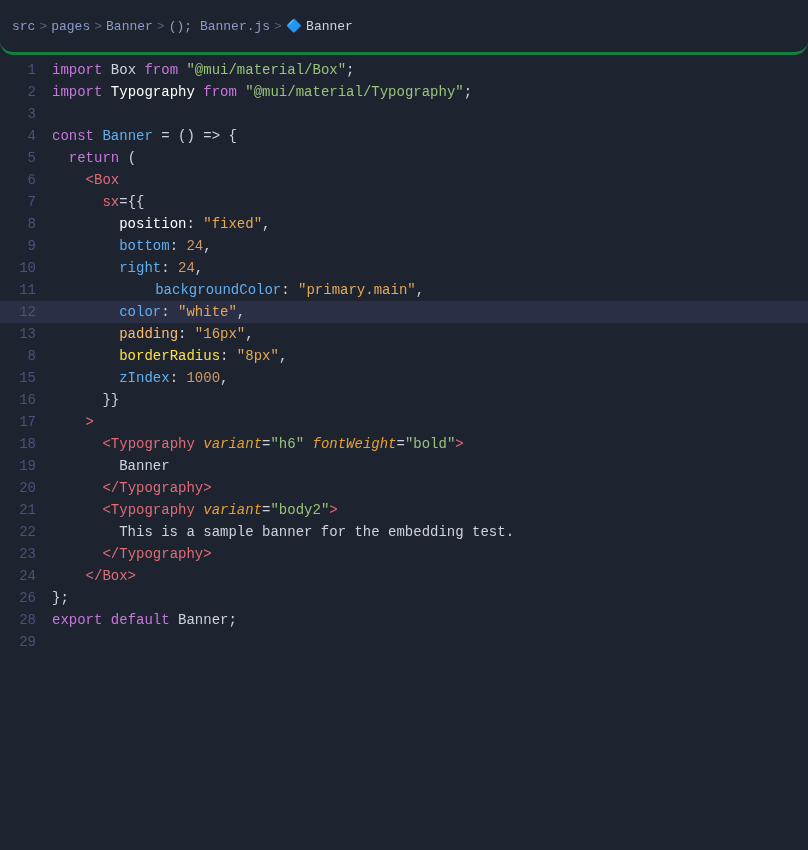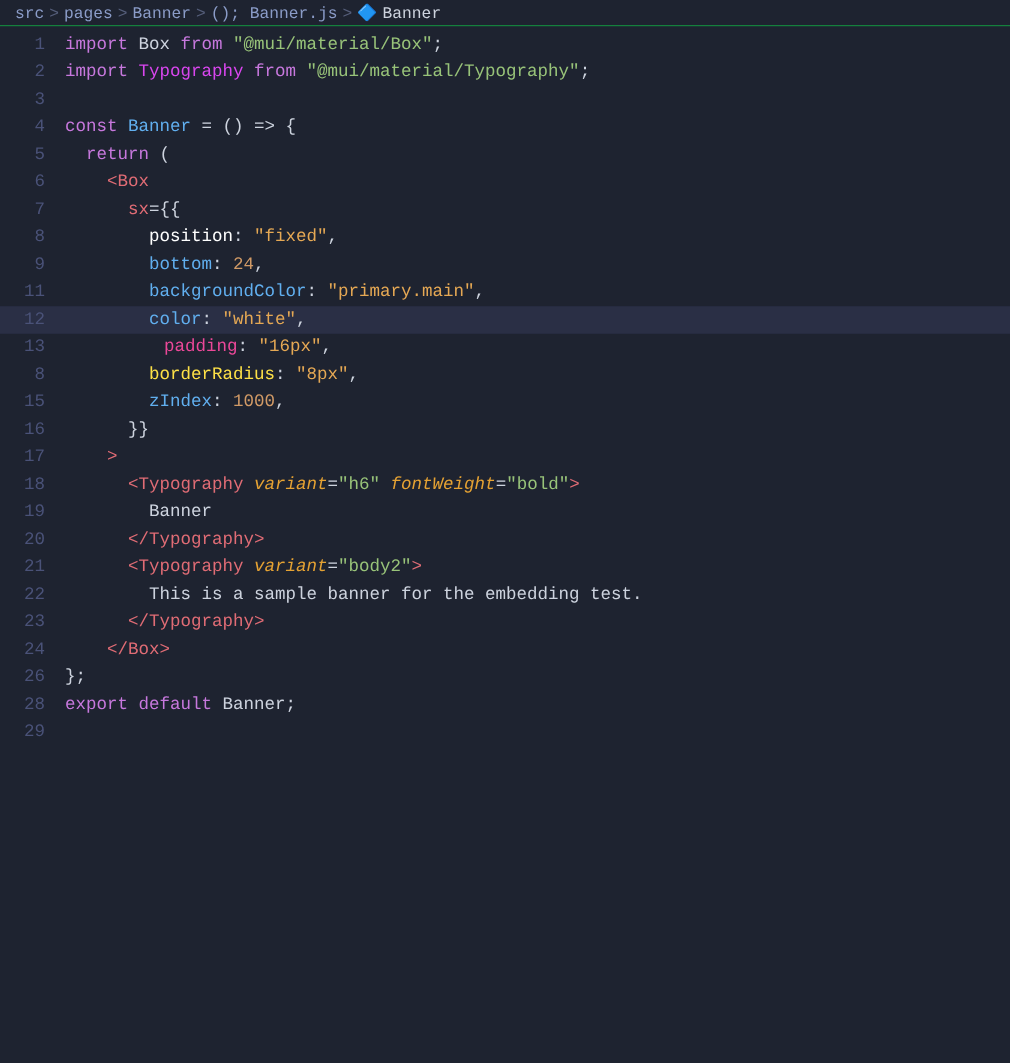--- a/index.html
+++ b/index.html
@@ -8,27 +8,28 @@
       background-color: #1e2330;
       font-family: 'Courier New', Courier, monospace;
       font-size: 14px;
       color: #cdd3de;
       width: 808px;
       min-height: 850px;
     }
 
     .breadcrumb-bar {
       background-color: #1e2330;
-      padding: 2px 12px;
+      padding: 18px 12px;
       font-size: 13px;
       color: #8b9cc8;
       display: flex;
       align-items: center;
       gap: 4px;
-      border-bottom: 1px solid #15803d;
+      border-bottom: 3px solid #15803d;
+      border-radius: 14px;
     }
 
     .breadcrumb-bar span { color: #8b9cc8; }
     .breadcrumb-bar .sep { color: #555e7a; }
     .breadcrumb-bar .active { color: #cdd3de; }
     .breadcrumb-bar .file-icon { color: #e06c75; font-style: normal; }
 
     .editor {
       display: flex;
       flex-direction: column;
@@ -82,21 +83,21 @@
   <span class="active">Banner</span>
 </div>
 
 <div class="editor" id="editor">
     <div class="line">
       <div class="line-num">1</div>
       <div class="line-content"><span style="color: rgb(199, 120, 221);">import</span><span style="color: rgb(205, 211, 222);"> Box </span><span style="color: rgb(199, 120, 221);">from</span><span style="color: rgb(205, 211, 222);"> </span><span style="color: rgb(152, 195, 121);">"@mui/material/Box"</span><span style="color: rgb(205, 211, 222);">;</span></div>
     </div>
     <div class="line">
       <div class="line-num">2</div>
-      <div class="line-content"><span style="color: rgb(199, 120, 221);">import</span><span style="color: #d946ef;"> Typography </span><span style="color: rgb(199, 120, 221);">from</span><span style="color: rgb(205, 211, 222);"> </span><span style="color: rgb(152, 195, 121);">"@mui/material/Typography"</span><span style="color: rgb(205, 211, 222);">;</span></div>
+      <div class="line-content"><span style="color: rgb(199, 120, 221);">import</span><span style="color: #ffffff;"> Typography </span><span style="color: rgb(199, 120, 221);">from</span><span style="color: rgb(205, 211, 222);"> </span><span style="color: rgb(152, 195, 121);">"@mui/material/Typography"</span><span style="color: rgb(205, 211, 222);">;</span></div>
     </div>
     <div class="line">
       <div class="line-num">3</div>
       <div class="line-content"> </div>
     </div>
     <div class="line">
       <div class="line-num">4</div>
       <div class="line-content"><span style="color: rgb(199, 120, 221);">const</span><span style="color: rgb(205, 211, 222);"> </span><span style="color: rgb(97, 175, 239);">Banner</span><span style="color: rgb(205, 211, 222);"> = () =&gt; {</span></div>
     </div>
     <div class="line">
@@ -113,30 +114,34 @@
     </div>
     <div class="line">
       <div class="line-num">8</div>
       <div class="line-content"><span style="color: rgb(205, 211, 222);">        </span><span style="color: #ffffff;">position</span><span style="color: rgb(205, 211, 222);">: </span><span style="color: rgb(229, 168, 84);">"fixed"</span><span style="color: rgb(205, 211, 222);">,</span></div>
     </div>
     <div class="line">
       <div class="line-num">9</div>
       <div class="line-content"><span style="color: rgb(205, 211, 222);">        </span><span style="color: rgb(97, 175, 239);">bottom</span><span style="color: rgb(205, 211, 222);">: </span><span style="color: rgb(209, 154, 102);">24</span><span style="color: rgb(205, 211, 222);">,</span></div>
     </div>
     <div class="line">
+      <div class="line-num">10</div>
+      <div class="line-content"><span style="color: rgb(205, 211, 222);">        </span><span style="color: rgb(97, 175, 239);">right</span><span style="color: rgb(205, 211, 222);">: </span><span style="color: rgb(209, 154, 102);">24</span><span style="color: rgb(205, 211, 222);">,</span></div>
+    </div>
+    <div class="line">
       <div class="line-num">11</div>
-      <div class="line-content"><span style="color: rgb(205, 211, 222);">        </span><span style="color: rgb(97, 175, 239);">backgroundColor</span><span style="color: rgb(205, 211, 222);">: </span><span style="color: rgb(229, 168, 84);">"primary.main"</span><span style="color: rgb(205, 211, 222);">,</span></div>
+      <div class="line-content"><span style="color: rgb(205, 211, 222);">        </span><span style="color: rgb(97, 175, 239); margin-left: 36px;">backgroundColor</span><span style="color: rgb(205, 211, 222);">: </span><span style="color: rgb(229, 168, 84);">"primary.main"</span><span style="color: rgb(205, 211, 222);">,</span></div>
     </div>
     <div class="line active-line">
       <div class="line-num">12</div>
       <div class="line-content"><span style="color: rgb(205, 211, 222);">        </span><span style="color: rgb(97, 175, 239);">color</span><span style="color: rgb(205, 211, 222);">: </span><span style="color: rgb(229, 168, 84);">"white"</span><span style="color: rgb(205, 211, 222);">,</span></div>
     </div>
     <div class="line">
       <div class="line-num">13</div>
-      <div class="line-content"><span style="color: rgb(205, 211, 222);">        </span><span style="color: #ec4899; margin-left: 12px;">padding</span><span style="color: rgb(205, 211, 222);">: </span><span style="color: rgb(229, 168, 84);">"16px"</span><span style="color: rgb(205, 211, 222);">,</span></div>
+      <div class="line-content"><span style="color: rgb(205, 211, 222);">        </span><span style="color: #fdba74;">padding</span><span style="color: rgb(205, 211, 222);">: </span><span style="color: rgb(229, 168, 84);">"16px"</span><span style="color: rgb(205, 211, 222);">,</span></div>
     </div>
     <div class="line">
       <div class="line-num">8</div>
       <div class="line-content"><span style="color: rgb(205, 211, 222);">        </span><span style="color: #fde047;">borderRadius</span><span style="color: rgb(205, 211, 222);">: </span><span style="color: rgb(229, 168, 84);">"8px"</span><span style="color: rgb(205, 211, 222);">,</span></div>
     </div>
     <div class="line">
       <div class="line-num">15</div>
       <div class="line-content"><span style="color: rgb(205, 211, 222);">        </span><span style="color: rgb(97, 175, 239);">zIndex</span><span style="color: rgb(205, 211, 222);">: </span><span style="color: rgb(209, 154, 102);">1000</span><span style="color: rgb(205, 211, 222);">,</span></div>
     </div>
     <div class="line">

